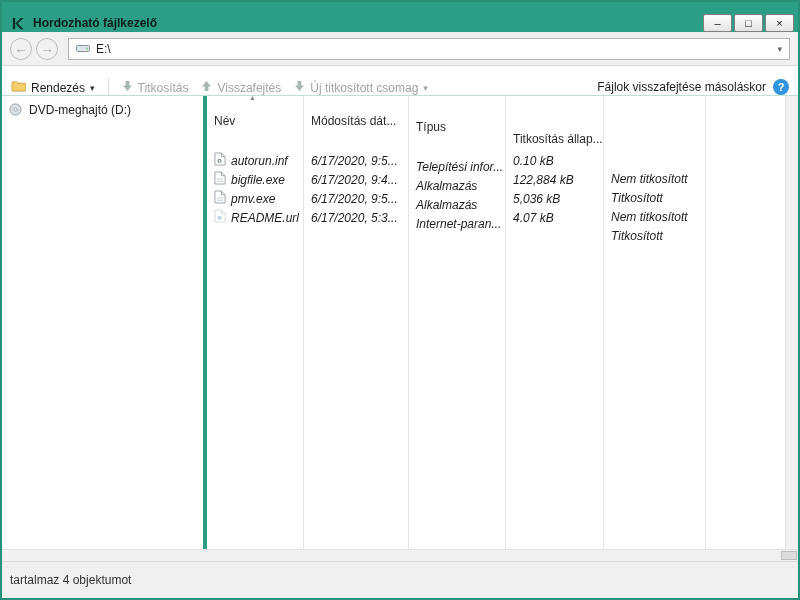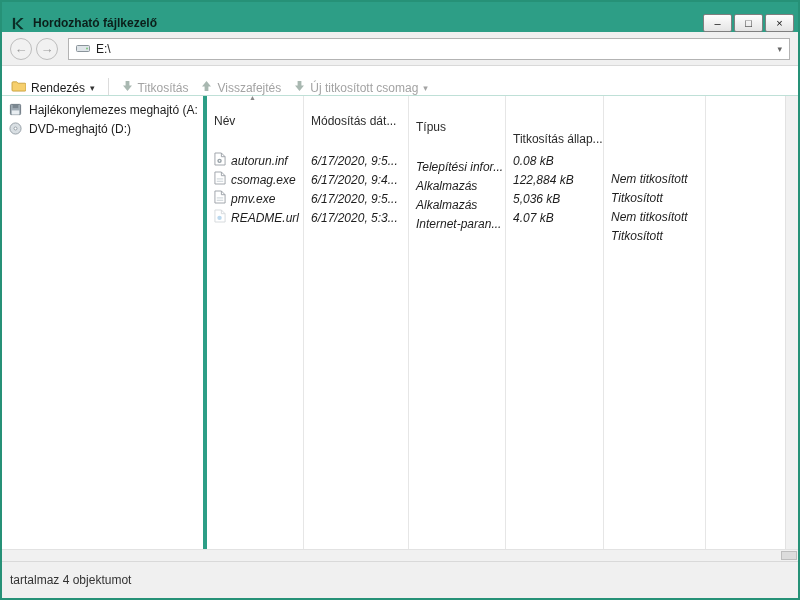--- a/index.html
+++ b/index.html
@@ -132,35 +132,29 @@
     </div>
     <div class="tool disabled">
       <span>
         <svg width="11" height="12" viewBox="0 0 11 12">
           <path d="M5.5 11 L1 5.5 H3.6 V1 H7.4 V5.5 H10 Z" fill="#a9b8b1"></path>
         </svg>
       </span>
       <span>Új titkosított csomag</span>
       <span class="chev">▾</span>
     </div>
+    <div class="tool-right">
+      <span>Fájlok visszafejtése másoláskor</span>
+      <span class="help-icon">?</span>
+    </div>
   </div>
 
   <div class="content">
 
     <div class="sidebar">
-      <div class="snav-item">
-        <span class="sicon">
-          <svg width="13" height="13" viewBox="0 0 14 14">
-            <rect x="1.5" y="1.5" width="11" height="11" rx="1" fill="#9fabb4" stroke="#68747d"></rect>
-            <rect x="4" y="1.5" width="6" height="4" fill="#7b8790"></rect>
-            <rect x="3" y="8" width="8" height="4.5" fill="#e9eef2"></rect>
-          </svg>
-        </span>
-        <span>Hajlékonylemezes meghajtó (A:</span>
-      </div>
       <div class="snav-item">
         <span class="sicon">
           <svg width="13" height="13" viewBox="0 0 14 14">
             <circle cx="7" cy="7" r="6" fill="#d9dfe3" stroke="#929ca3"></circle>
             <circle cx="7" cy="7" r="1.6" fill="#ffffff" stroke="#929ca3"></circle>
           </svg>
         </span>
         <span>DVD-meghajtó (D:)</span>
       </div>
     </div>
@@ -191,35 +185,35 @@
                 <path d="M1 1 h7 l4 4 v9 H1 Z" fill="#fff" stroke="#9aa0a6"></path>
                 <path d="M8 1 v4 h4" fill="none" stroke="#9aa0a6"></path>
                 <circle cx="6" cy="9.5" r="2.4" fill="#98a2a8"></circle>
                 <circle cx="6" cy="9.5" r="0.9" fill="#fff"></circle>
               </svg>
             </span>
             <span>autorun.inf</span>
           </div>
           <div class="cell c1">6/17/2020, 9:5...</div>
           <div class="cell c2">Telepítési infor...</div>
-          <div class="cell c3">0.08 kB</div>
+          <div class="cell c3">0.10 kB</div>
           <div class="cell c4">Nem titkosított</div>
         </div>
 
         <div class="row">
           <div class="cell c0">
             <span>
               <svg width="12" height="14" viewBox="0 0 13 15">
                 <path d="M1 1 h7 l4 4 v9 H1 Z" fill="#fff" stroke="#9aa0a6"></path>
                 <path d="M8 1 v4 h4" fill="none" stroke="#9aa0a6"></path>
                 <rect x="3" y="8" width="7" height="1" fill="#c3cbd1"></rect>
                 <rect x="3" y="10.5" width="7" height="1" fill="#c3cbd1"></rect>
               </svg>
             </span>
-            <span>csomag.exe</span>
+            <span>bigfile.exe</span>
           </div>
           <div class="cell c1">6/17/2020, 9:4...</div>
           <div class="cell c2">Alkalmazás</div>
           <div class="cell c3">122,884 kB</div>
           <div class="cell c4">Titkosított</div>
         </div>
 
         <div class="row">
           <div class="cell c0">
             <span>

